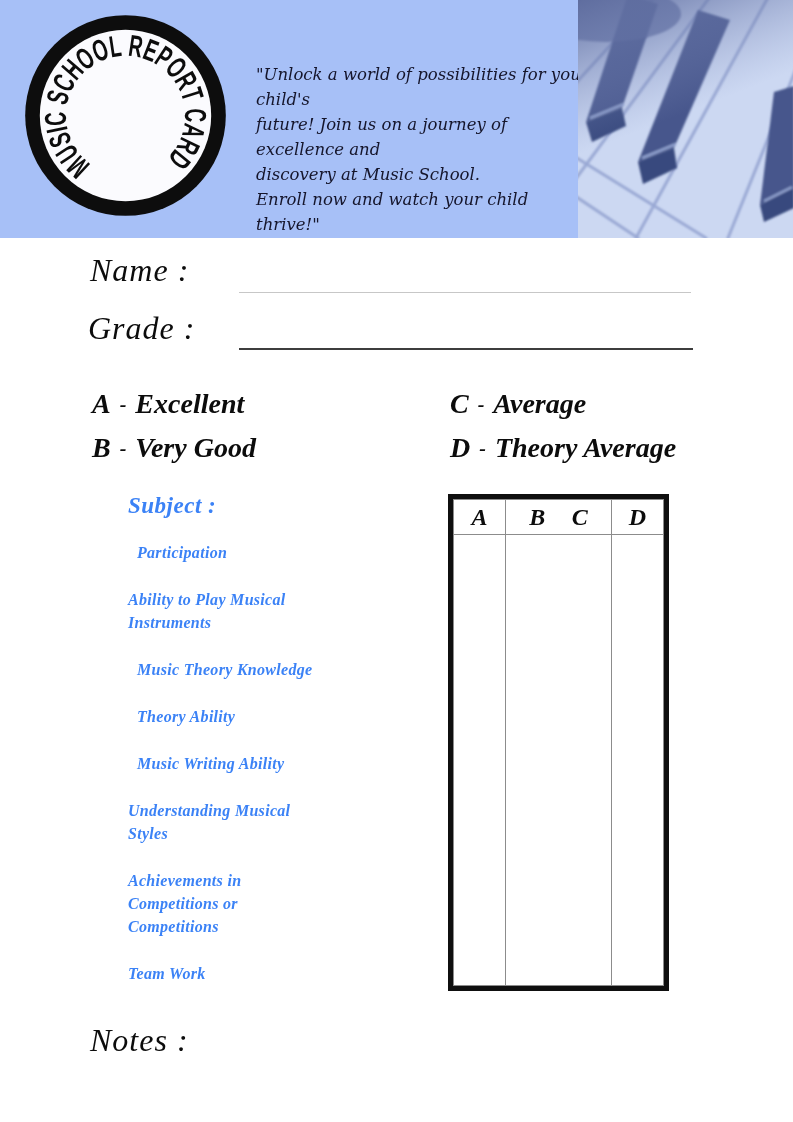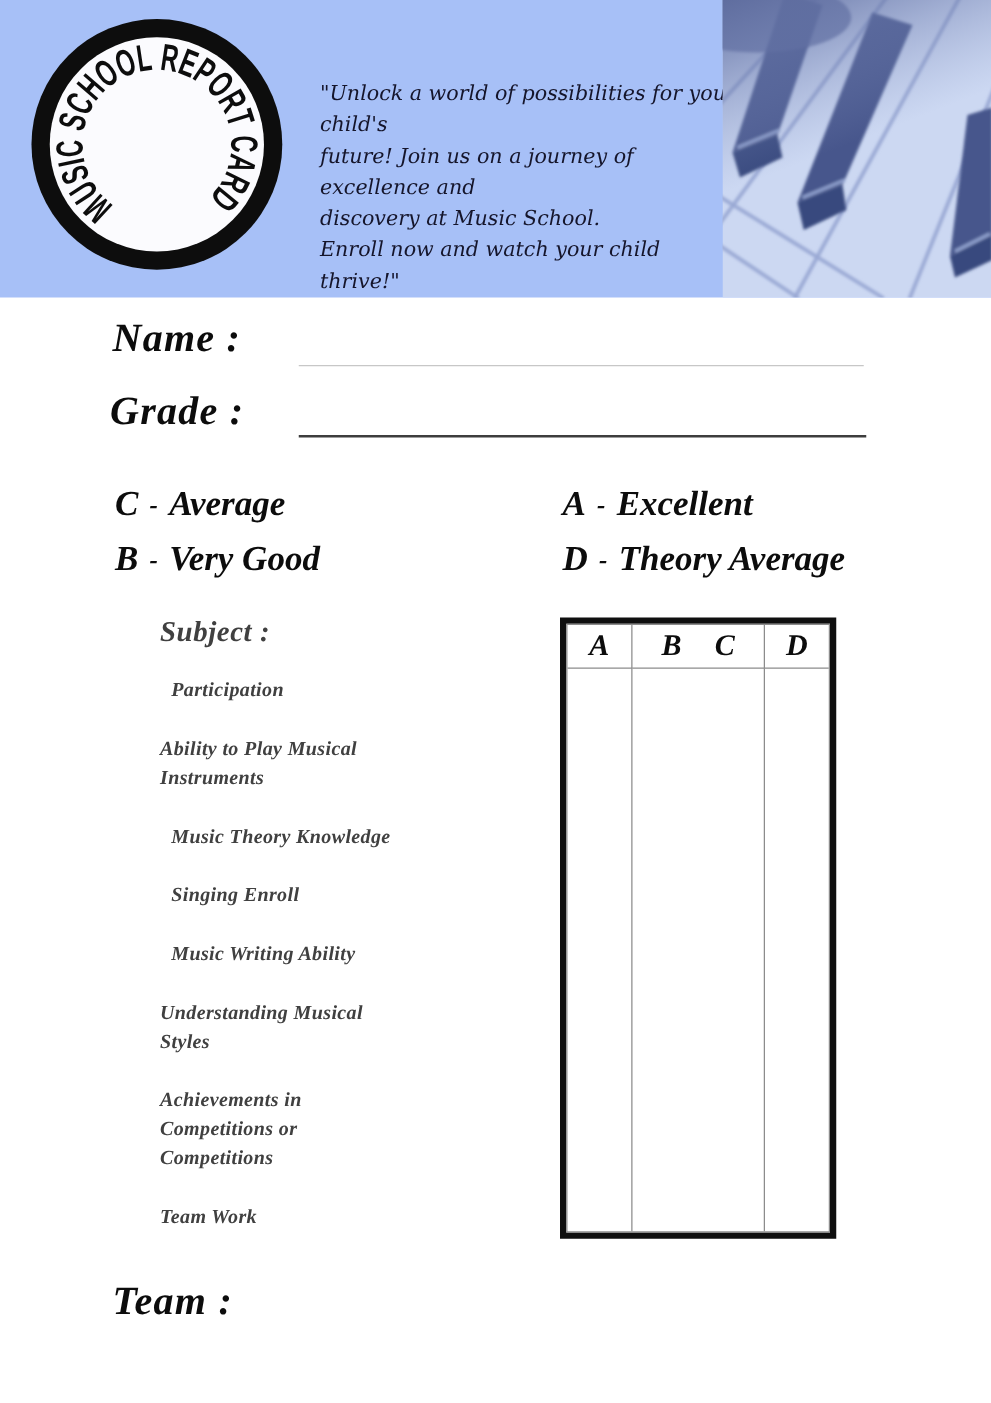--- a/index.html
+++ b/index.html
@@ -21,21 +21,21 @@
     position:absolute;left:256px;top:62px;width:335px;
     font-family:"DejaVu Serif",serif;
     font-style:italic;
     font-size:16.5px;line-height:25px;
     color:#15152b;
   }
   .piano{position:absolute;right:0;top:0;width:215px;height:238px;display:block;}
   
   .field-label{
     position:absolute;
-    font-weight:bold;font-style:italic;
+    font-weight:normal;font-style:italic;
     font-size:32px;letter-spacing:1px;color:#0c0c0c;
     white-space:nowrap;
   }
   .name-label{left:90px;top:252px;}
   .grade-label{left:88px;top:310px;}
   .write-line{position:absolute;height:6px;}
   .name-line{left:239px;top:286px;width:452px;border-bottom:1px solid #c7c7c7;}
   .grade-line{left:239px;top:342px;width:454px;border-bottom:2px solid #3d3d3d;}
   
   .legend{
@@ -43,21 +43,21 @@
     display:grid;grid-template-columns:358px auto;
     row-gap:4px;
     font-weight:bold;font-style:italic;font-size:28px;line-height:40px;
     color:#0c0c0c;
   }
   .legend-item{white-space:nowrap;}
   .legend-sep{font-size:20px;margin:0 9px;vertical-align:2px;font-weight:bold;}
   
   .subjects{
     position:absolute;left:128px;top:494px;width:332px;
-    font-weight:bold;font-style:italic;color:#404040;
+    font-weight:bold;font-style:italic;color:#3b82f6;
   }
   .subject-title{font-size:23px;line-height:24px;margin-bottom:23px;letter-spacing:.5px;}
   .subject-item{font-size:16px;line-height:23px;margin-bottom:24px;letter-spacing:.3px;}
   .subject-item.indent{padding-left:9px;}
   
   .grade-table{
     position:absolute;left:448px;top:494px;width:221px;height:497px;
     box-sizing:border-box;
     border:5px solid #0f0f0f;background:#ffffff;
   }
@@ -142,24 +142,24 @@
   </header>
 
   <span class="field-label name-label">Name :</span>
   <span class="write-line name-line"></span>
 
   <span class="field-label grade-label">Grade :</span>
   <span class="write-line grade-line"></span>
 
   <div class="legend">
     <div class="legend-item">
+      <span>A</span><span class="legend-sep">-</span><span>Excellent</span>
+    </div>
+    <div class="legend-item">
       <span>C</span><span class="legend-sep">-</span><span>Average</span>
-    </div>
-    <div class="legend-item">
-      <span>A</span><span class="legend-sep">-</span><span>Excellent</span>
     </div>
     <div class="legend-item">
       <span>B</span><span class="legend-sep">-</span><span>Very Good</span>
     </div>
     <div class="legend-item">
       <span>D</span><span class="legend-sep">-</span><span>Theory Average</span>
     </div>
   </div>
 
   <div class="subjects">
@@ -168,21 +168,21 @@
       <div>Participation</div>
     </div>
     <div class="subject-item">
       <div>Ability to Play Musical</div>
       <div>Instruments</div>
     </div>
     <div class="subject-item indent">
       <div>Music Theory Knowledge</div>
     </div>
     <div class="subject-item indent">
-      <div>Singing Enroll</div>
+      <div>Theory Ability</div>
     </div>
     <div class="subject-item indent">
       <div>Music Writing Ability</div>
     </div>
     <div class="subject-item">
       <div>Understanding Musical</div>
       <div>Styles</div>
     </div>
     <div class="subject-item">
       <div>Achievements in</div>
@@ -205,16 +205,16 @@
       </div>
       <div class="gt-cell gt-head">
         <span>D</span>
       </div>
       <div class="gt-cell gt-colline"></div>
       <div class="gt-cell gt-colline"></div>
       <div class="gt-cell"></div>
     </div>
   </div>
 
-  <span class="field-label notes-label">Team :</span>
+  <span class="field-label notes-label">Notes :</span>
   <div class="notes-area"></div>
 
 </div>
 
 </body></html>

